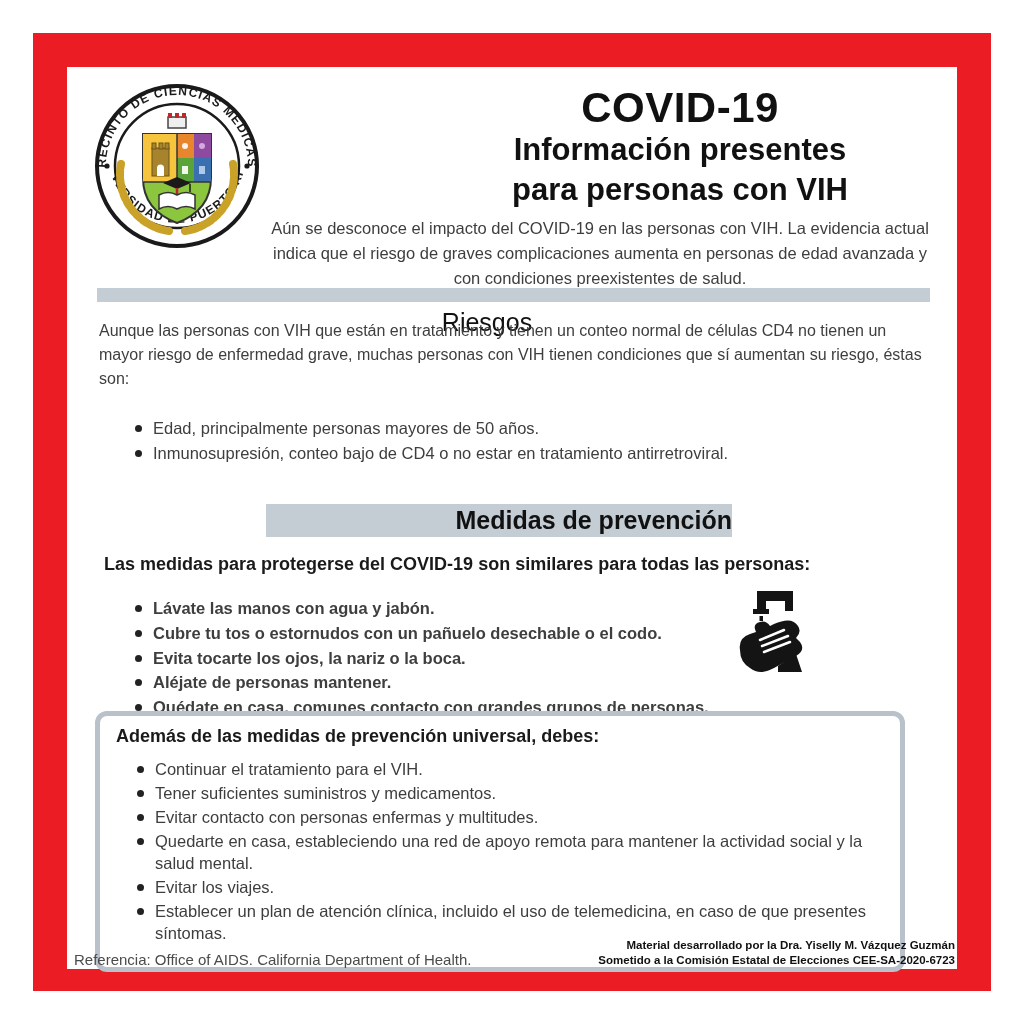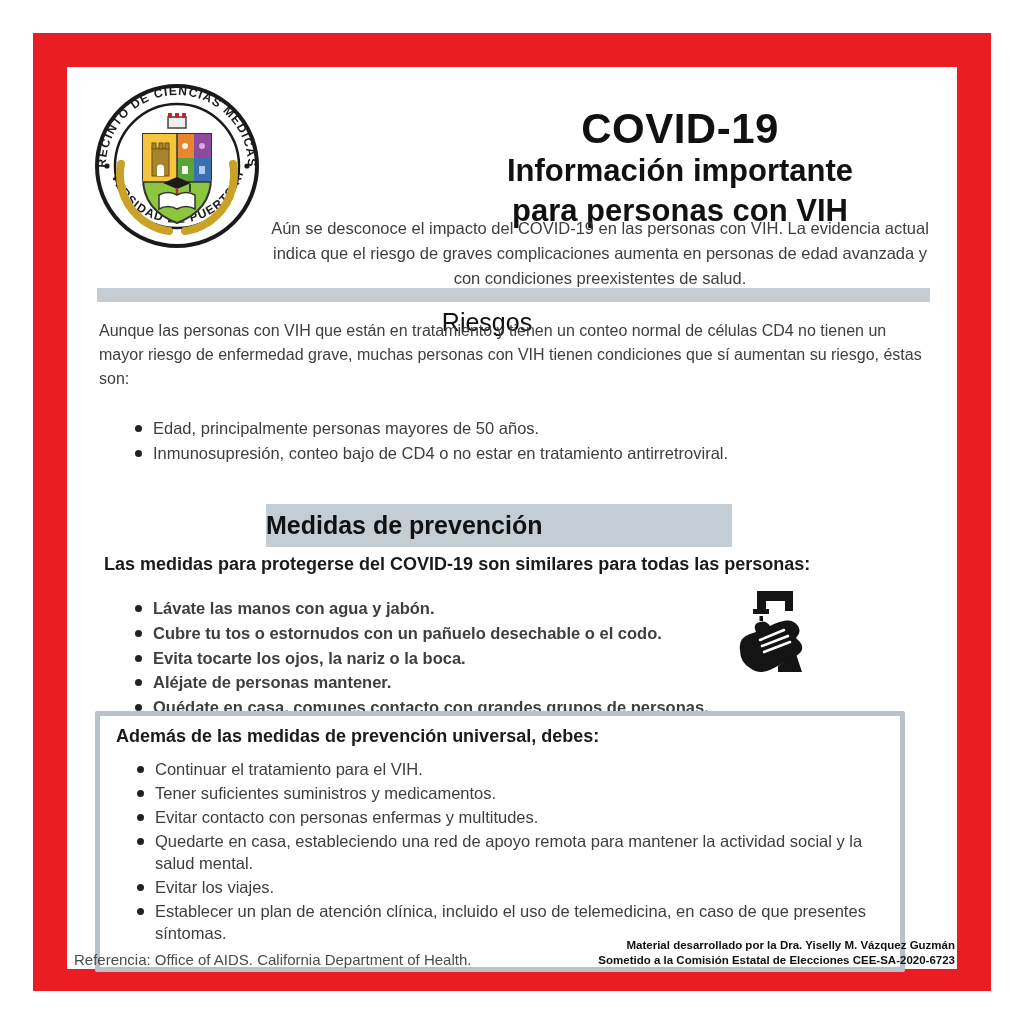--- a/index.html
+++ b/index.html
@@ -14,40 +14,40 @@
   .page{position:relative;width:1024px;height:1024px;background:#ffffff;overflow:hidden;}
   .red-frame{
     position:absolute;top:33px;left:33px;right:33px;bottom:33px;
     border-style:solid;border-color:var(--red);
     border-width:34px 34px 22px 34px;
     pointer-events:none;
   }
   .abs{position:absolute;}
   
   .logo{left:93px;top:82px;width:168px;height:168px;}
-  .title-block{left:420px;top:86px;width:520px;text-align:center;color:var(--ink);margin-top:21px;}
+  .title-block{left:420px;top:86px;width:520px;text-align:center;color:var(--ink);}
   .main-title{font-size:42px;font-weight:bold;line-height:1.05;letter-spacing:.5px;}
   .sub-title{font-size:31px;font-weight:bold;line-height:1.28;}
   .intro{left:266px;top:216px;width:668px;text-align:center;font-size:16.5px;line-height:1.5;color:var(--body);}
   .divider{left:97px;top:288px;width:833px;height:14px;background:var(--bar);}
   
   .riesgos-h{left:97px;top:308px;width:780px;text-align:center;font-size:25px;font-weight:normal;color:var(--ink);}
   .riesgos-p{left:99px;top:319px;width:833px;font-size:16px;line-height:1.5;color:var(--body);}
   ul.blist{margin:12px;padding:0;list-style:none;}
   ul.blist li{position:relative;padding-left:21px;font-size:16.5px;line-height:1.5;color:var(--body);}
   ul.blist li::before{content:"";position:absolute;left:3px;top:9px;width:7px;height:7px;border-radius:50%;background:#222;}
   .riesgos-ul{left:120px;top:404px;width:805px;}
   
-  .medidas-box{left:266px;top:504px;width:466px;height:43px;background:var(--bar);
-    display:flex;align-items:center;justify-content:flex-start;font-size:25px;font-weight:bold;color:var(--ink);}
+  .medidas-box{left:266px;top:504px;width:466px;height:33px;background:var(--bar);
+    display:flex;align-items:center;justify-content:flex-end;font-size:25px;font-weight:bold;color:var(--ink);}
   .prev-intro{left:104px;top:554px;font-size:18px;font-weight:bold;color:#1a1a1a;}
   .prev-ul{left:120px;top:584px;width:605px;font-weight:bold;}
   .handwash{left:726px;top:588px;width:80px;height:84px;}
   
-  .add-box{left:95px;top:711px;width:810px;border:5px solid var(--boxborder);border-radius:2px;
+  .add-box{left:95px;top:711px;width:810px;border:5px solid var(--boxborder);border-radius:12px;
     padding:8px 16px 10px 16px;background:#fff;}
   .add-heading{font-size:18px;font-weight:bold;color:#1a1a1a;margin:2px 0 7px 0;}
   .add-box ul.blist{margin-left:18px;width:760px;}
   .add-box ul.blist li{line-height:1.33;margin-bottom:2px;}
   .add-box ul.blist li::before{top:7px;}
   
   .footer-left{left:74px;top:951px;font-size:15px;color:#4b4b4b;}
   .footer-right{right:69px;top:938px;text-align:right;font-size:11.5px;font-weight:bold;color:#101010;line-height:1.28;}
 </style>
 </head>
@@ -108,21 +108,21 @@
 
       <path d="M70 101 L84 95 L98 101 L84 107 Z" fill="#1a1a1a"></path>
       <line x1="97" y1="102" x2="97" y2="110" stroke="#1a1a1a" stroke-width="1.5"></line>
       <line x1="84" y1="106" x2="84" y2="126" stroke="#c0272d" stroke-width="2.5"></line>
       <path d="M66 113 Q75 108 84 113 Q93 108 102 113 V127 Q93 122 84 127 Q75 122 66 127 Z" fill="#ffffff" stroke="#333" stroke-width="1.5"></path>
     </g>
   </svg>
 
   <div class="abs title-block">
     <div class="main-title">COVID-19</div>
-    <div class="sub-title">Información importante</div>
+    <div class="sub-title">Información presentes</div>
     <div class="sub-title">para personas con VIH</div>
   </div>
 
   <div class="abs intro">Aún se desconoce el impacto del COVID-19 en las personas con VIH. La evidencia actual indica que el riesgo de graves complicaciones aumenta en personas de edad avanzada y con condiciones preexistentes de salud.</div>
 
   <div class="abs divider"></div>
 
   <div class="abs riesgos-h">Riesgos</div>
   <div class="abs riesgos-p">Aunque las personas con VIH que están en tratamiento y tienen un conteo normal de células CD4 no tienen un mayor riesgo de enfermedad grave, muchas personas con VIH tienen condiciones que sí aumentan su riesgo, éstas son:</div>
   <ul class="abs blist riesgos-ul">

